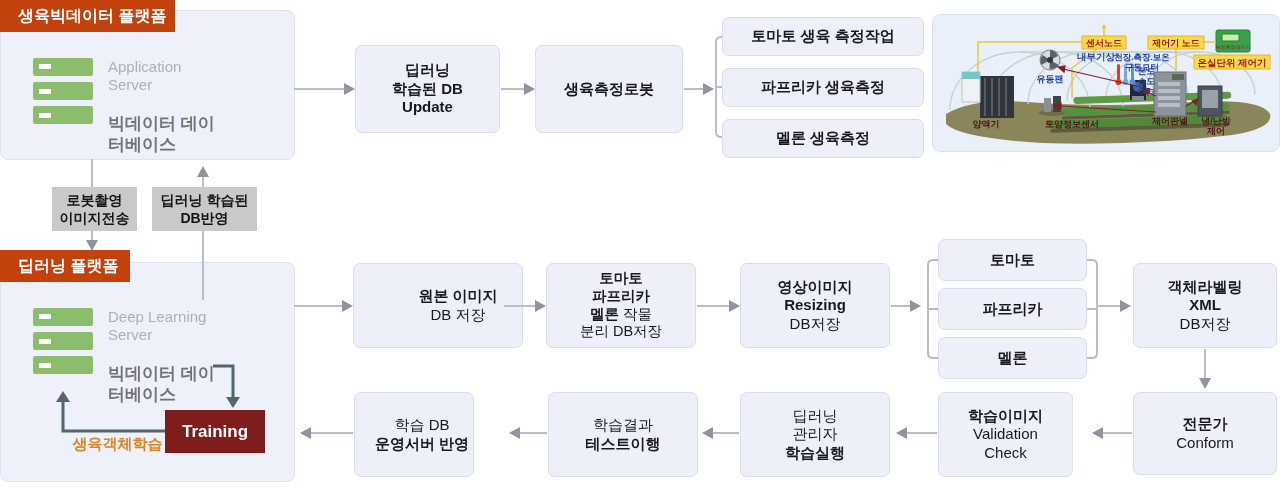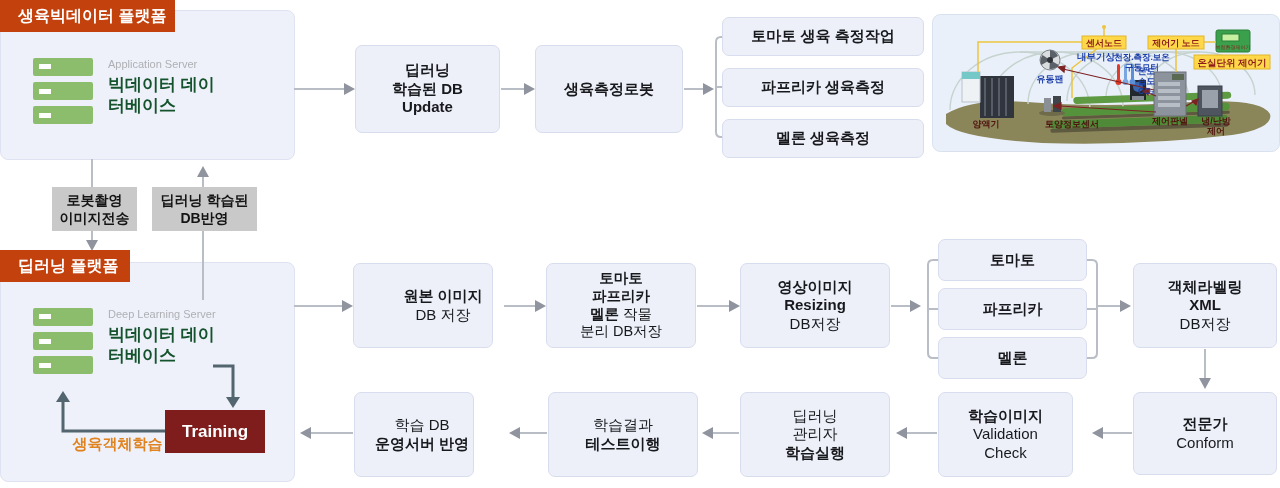--- a/index.html
+++ b/index.html
@@ -15,22 +15,22 @@
         text-align:center;color:#17191d;font-size:15px;line-height:1.24;z-index:1;box-sizing:border-box;}
   .fbox .b{font-weight:bold;}
   
   .graybox{position:absolute;background:#c9c9c9;color:#141414;font-size:14px;font-weight:bold;
            display:flex;align-items:center;justify-content:flex-start;text-align:center;
            line-height:1.3;z-index:3;padding:2px 6px;box-sizing:border-box;}
   .training{position:absolute;background:#7f1d1d;color:#fff;font-weight:bold;font-size:17px;
             display:flex;align-items:center;justify-content:center;z-index:2;}
   .annot{position:absolute;color:#e0821e;font-weight:bold;font-size:15px;text-align:center;z-index:2;}
   .srv-text{position:absolute;display:flex;flex-direction:column;z-index:2;}
-  .srv-label{color:#aeb0b4;font-size:11px;line-height:1.2;}
-  .srv-name{color:#14532d;font-size:17px;font-weight:bold;line-height:1.22;margin-top:4px;}
+  .srv-label{color:#aeb0b4;font-size:15px;line-height:1.2;}
+  .srv-name{color:#737373;font-size:17px;font-weight:bold;line-height:1.22;margin-top:20px;}
   .overlay{position:absolute;left:0;top:0;z-index:2;pointer-events:none;}
   .server-icon{position:absolute;z-index:2;}
   .gh-panel{position:absolute;z-index:1;}
 </style>
 </head>
 <body>
 
 <div class="canvas">
 
   <div class="platform" style="left:0;top:10px;width:293px;height:148px;"></div>
@@ -221,21 +221,21 @@
   </svg>
   <div class="srv-text" style="left:108px;top:308px;width:150px;">
     <div class="srv-label" style="width:110px;">Deep Learning Server</div>
     <div class="srv-name" style="width:120px;">빅데이터 데이터베이스</div>
   </div>
   <div class="training" style="left:165px;top:410px;width:100px;height:43px;">
     <span>Training</span>
   </div>
   <div class="annot" style="left:70px;top:435px;width:95px;">생육객체학습</div>
 
-  <div class="fbox" style="left:353px;top:263px;width:140px;height:85px;padding-left:40px;">
+  <div class="fbox" style="left:353px;top:263px;width:170px;height:85px;padding-left:40px;">
     <div class="b">원본 이미지</div>
     <div>DB 저장</div>
   </div>
   <div class="fbox" style="left:546px;top:263px;width:150px;height:85px;font-size:14.5px;">
     <div class="b">토마토</div>
     <div class="b">파프리카</div>
     <div><span class="b">멜론</span><span> 작물</span></div>
     <div>분리 DB저장</div>
   </div>
   <div class="fbox" style="left:740px;top:263px;width:150px;height:85px;">

